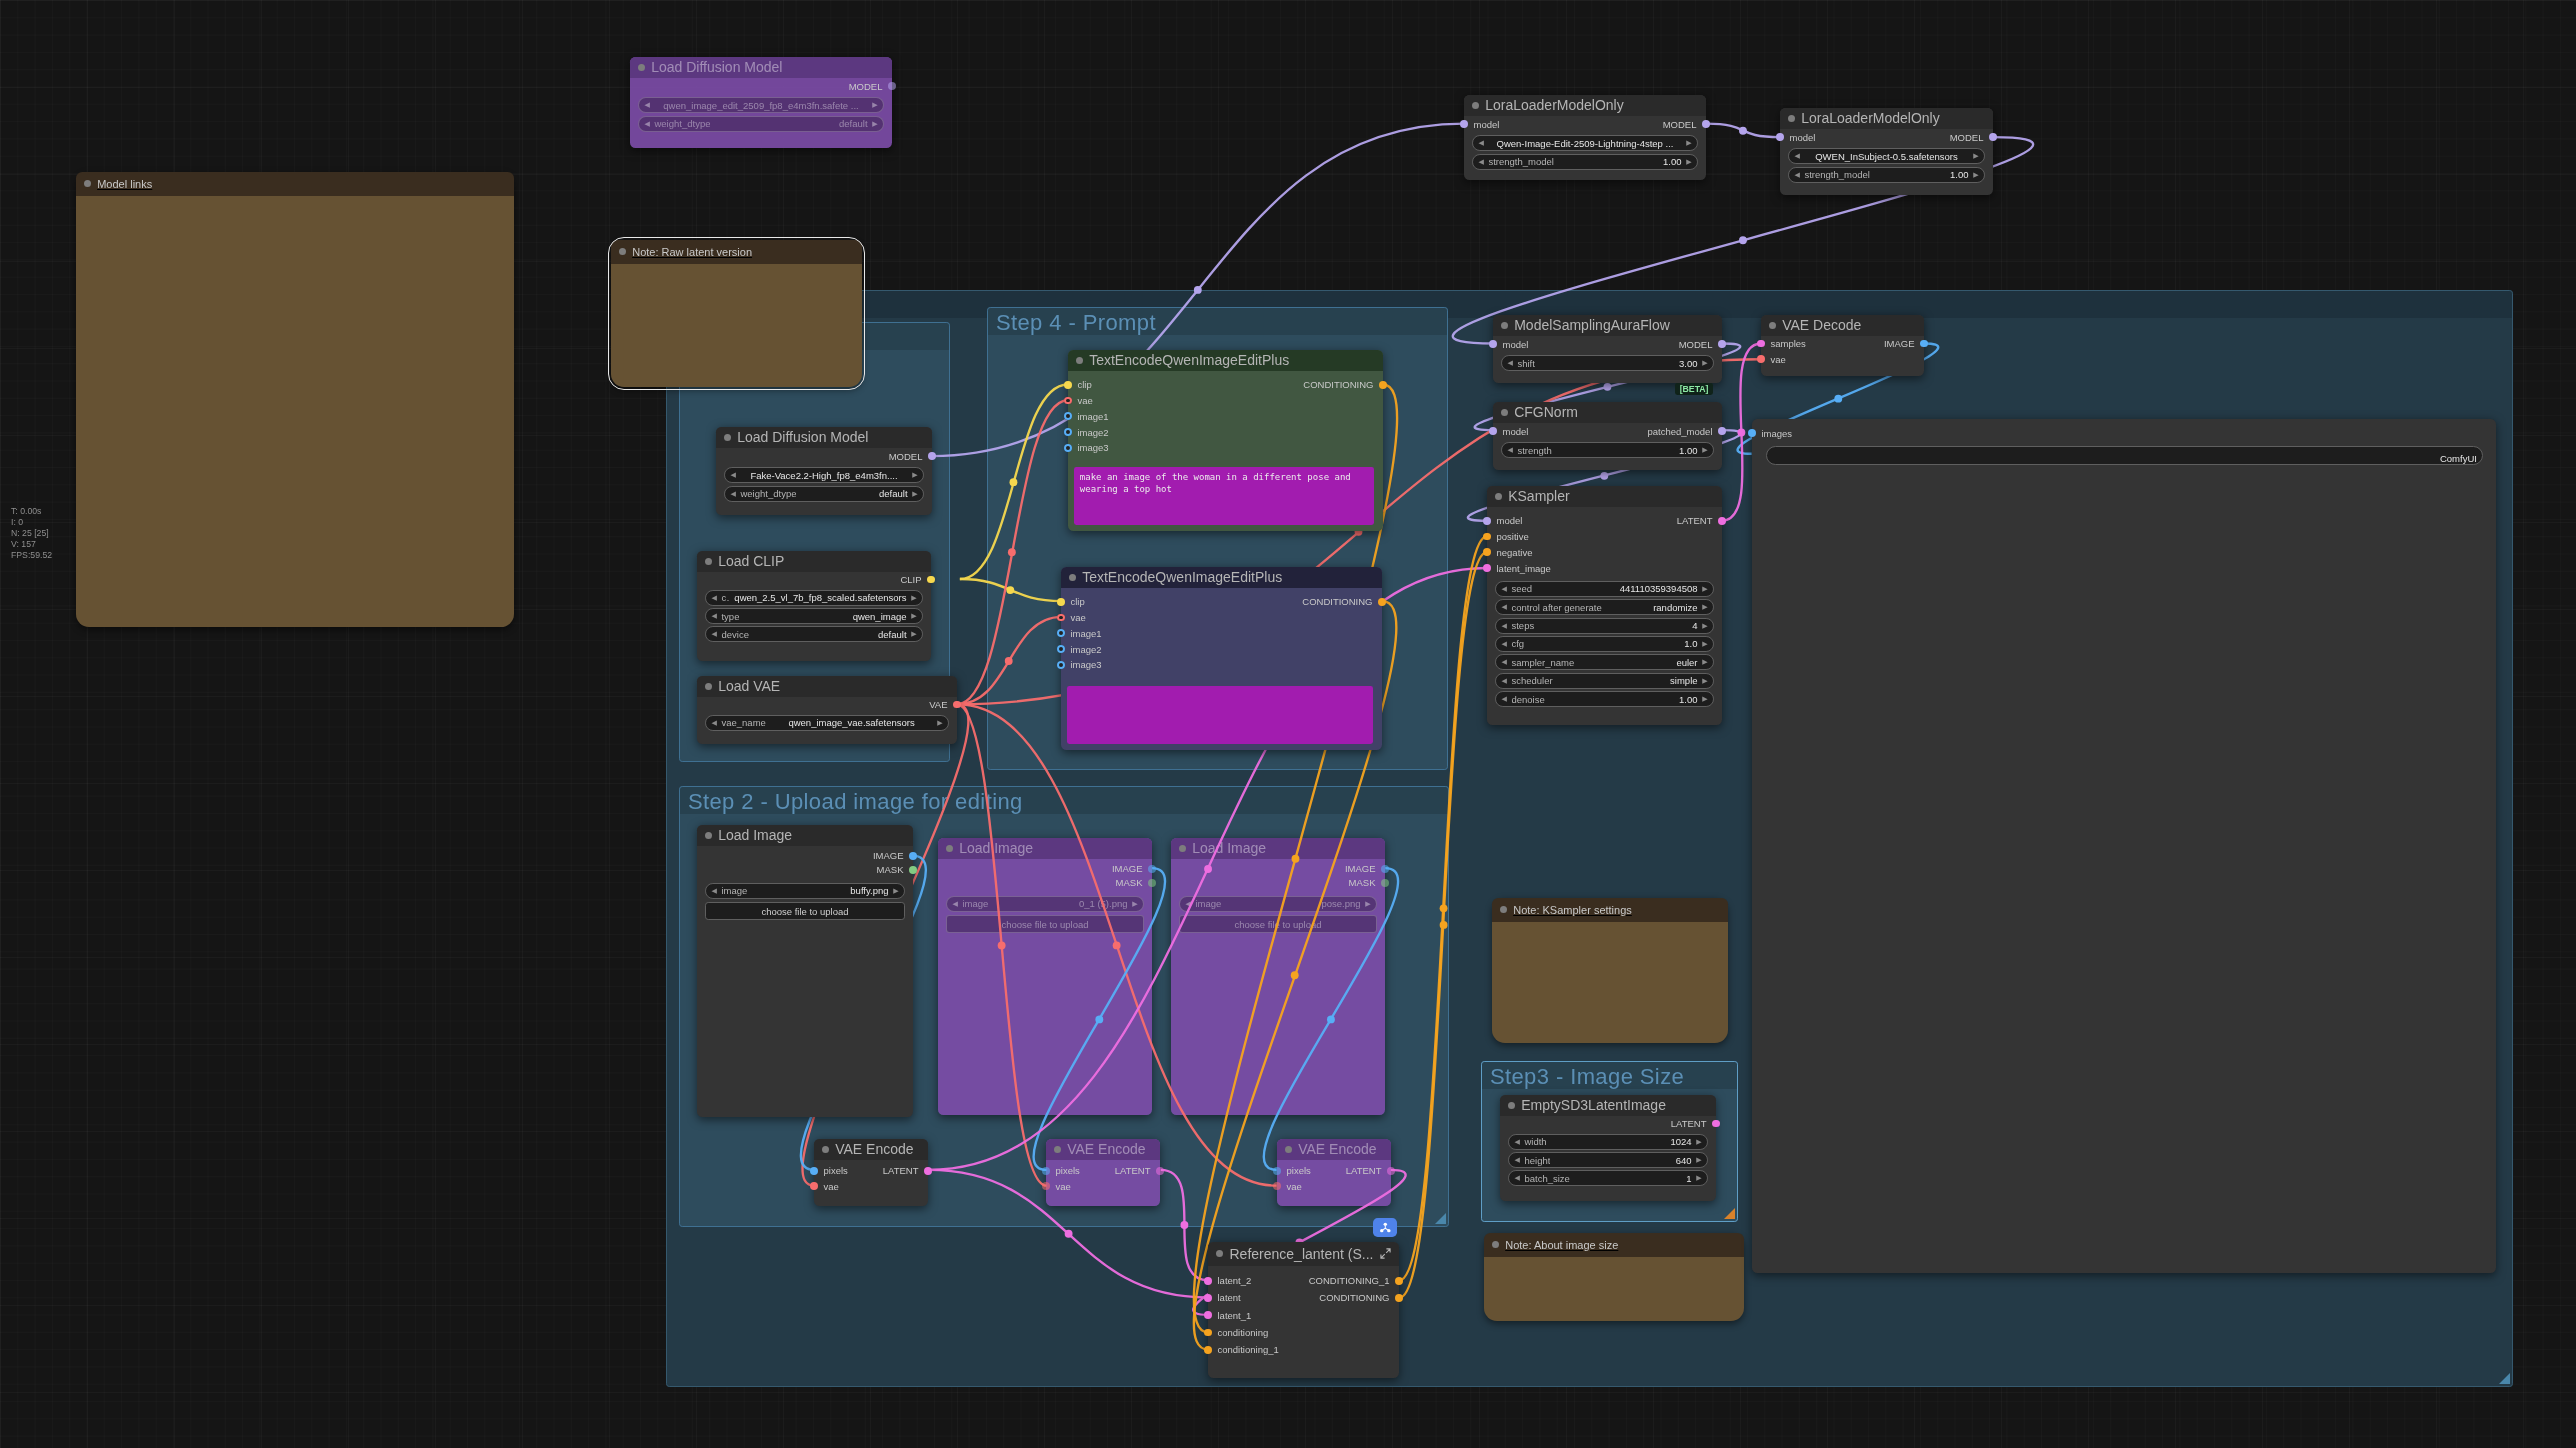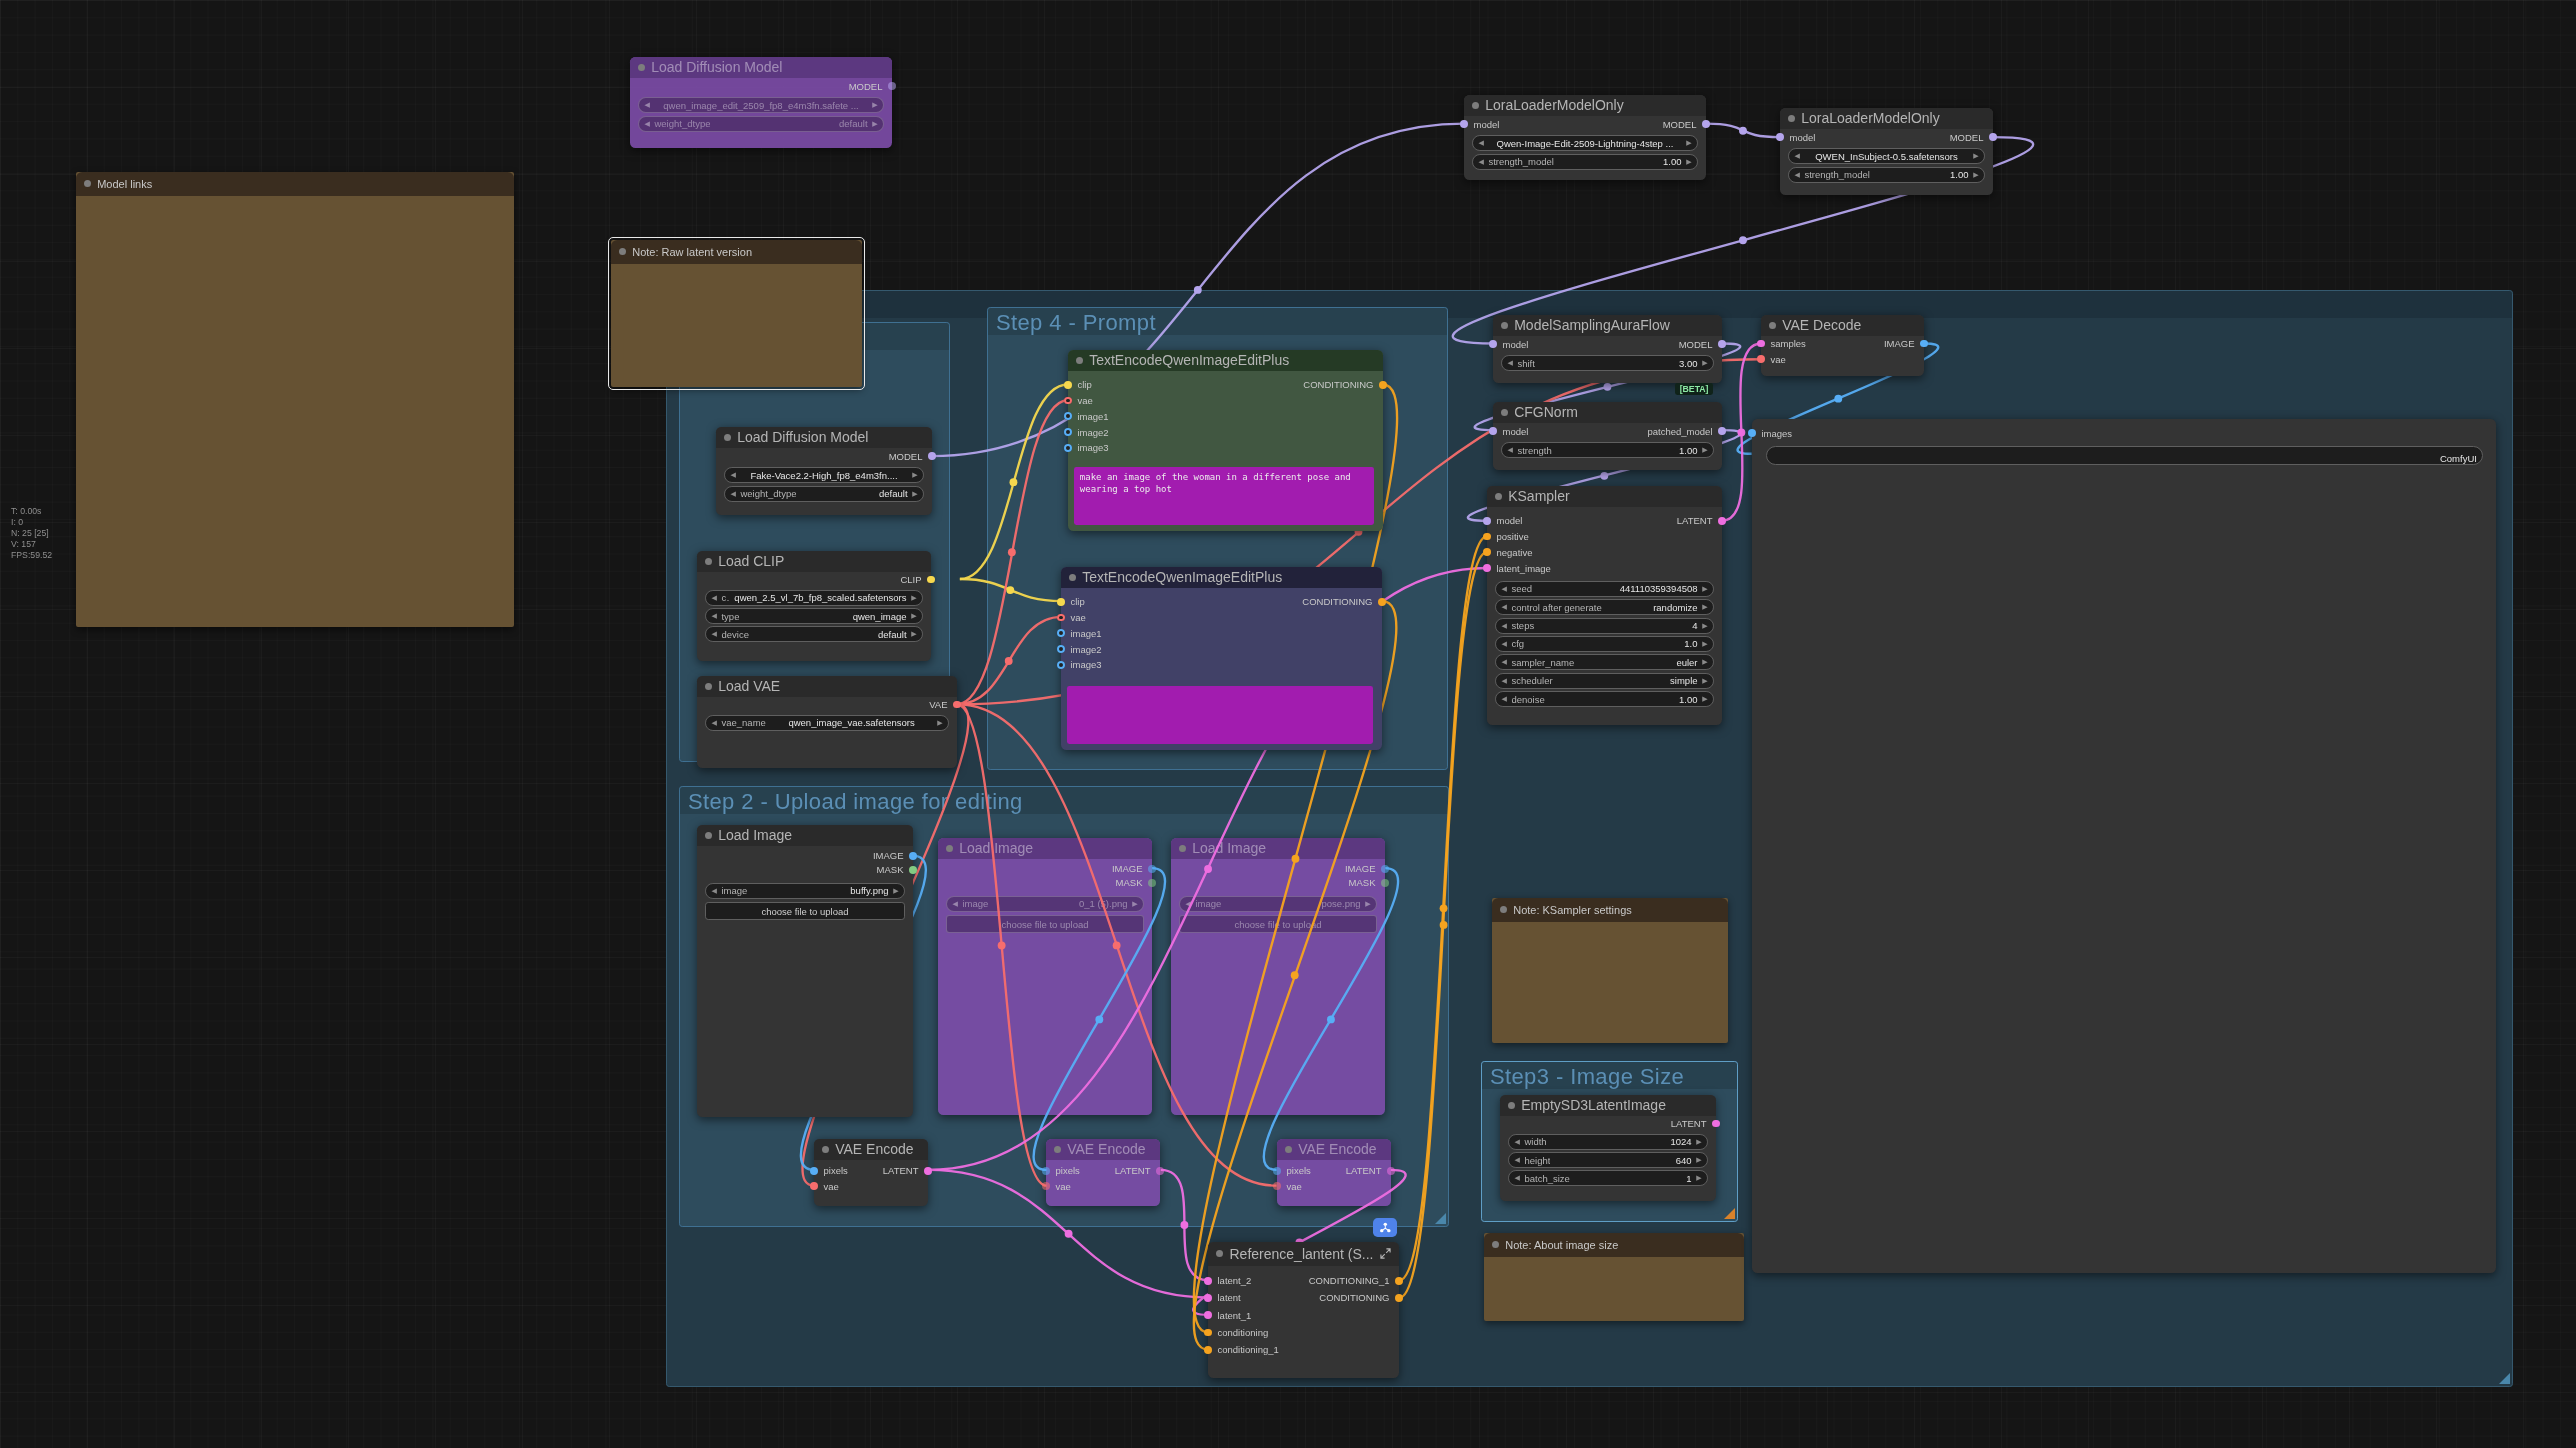--- a/index.html
+++ b/index.html
@@ -17,21 +17,21 @@
   .g-main{background:#243a47;border-color:#35596e;}
   .g-sub{background:#2e4c5d;border-color:#3f7092;}
   .g-sel{border:1.6px solid #5f9ec6;}
   .group-title{position:absolute;top:1.6px;left:7.9px;font-size:22px;
     color:var(--c-group-title,#5b8fb5);white-space:nowrap;letter-spacing:0.4px;}
   .group-band{position:absolute;left:0;top:0;right:0;height:27px;background:rgba(0,0,0,.14);border-radius:3.2px 3.2px 0 0;}
   .corner{position:absolute;right:1.6px;bottom:1.6px;width:0;height:0;
     border-left:11px solid transparent;border-bottom:11px solid #4a87ab;}
   .corner.orange{border-bottom-color:#d9822b;}
   
-  .note{position:absolute;border-radius:2px;background:#665233;box-shadow:0 2.4px 7.9px rgba(0,0,0,.45);}
+  .note{position:absolute;border-radius:13px;background:#665233;box-shadow:0 2.4px 7.9px rgba(0,0,0,.45);text-decoration:underline;}
   .note-header{height:23.6px;border-radius:6.3px 6.3px 0 0;background:#3a2d1f;display:flex;align-items:center;
     gap:6.3px;padding:0 7.9px;color:#c9c9c9;font-size:11px;white-space:nowrap;}
   .note.selected{outline:1.6px solid #e9e9e9;outline-offset:2.4px;}
   
   .node{position:absolute;border-radius:5.5px;background:var(--bd,#343434);
     box-shadow:0 2.4px 9.5px rgba(0,0,0,.5);color:#c8c8c8;font-size:9.5px;}
   .node-header{height:20.5px;border-radius:5.5px 5.5px 0 0;background:var(--hd,#2a2a2a);
     display:flex;align-items:center;gap:6.3px;padding:0 7.9px;color:#b5b5b5;font-size:14px;}
   .node-header .t{overflow:hidden;white-space:nowrap;text-overflow:ellipsis;flex:1;}
   .tdot{width:7px;height:7px;border-radius:50%;background:#7d7d7d;flex:none;}
@@ -402,21 +402,21 @@
         <span class="arr">▶</span>
       </div>
     <div class="pill">
         <span class="arr">◀</span>
       <span class="lab">device</span>
         <span class="val">default</span>
         <span class="arr">▶</span>
       </div>
   </div>
 
-  <div class="node lz4" style="left:697px;top:676px;width:260px;height:92px;">
+  <div class="node lz4" style="left:697px;top:676px;width:260px;height:68px;">
     <div class="node-header">
       <span class="tdot"></span>
       <span class="t">Load VAE</span>
     </div>
     <div class="prow">
         <span></span>
         <span class="r">VAE</span>
       <span class="pin out c-vae"></span>
       </div>
     <div class="pill">

